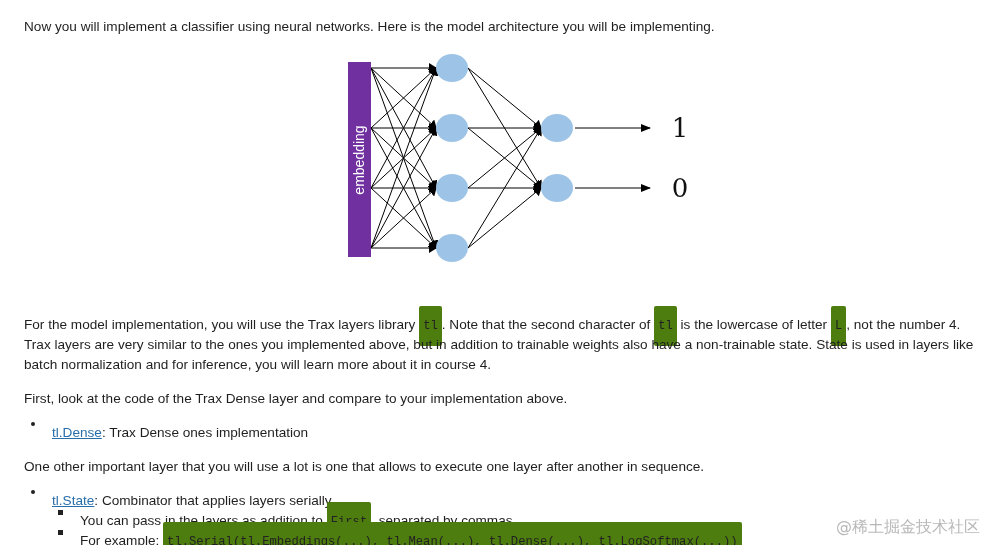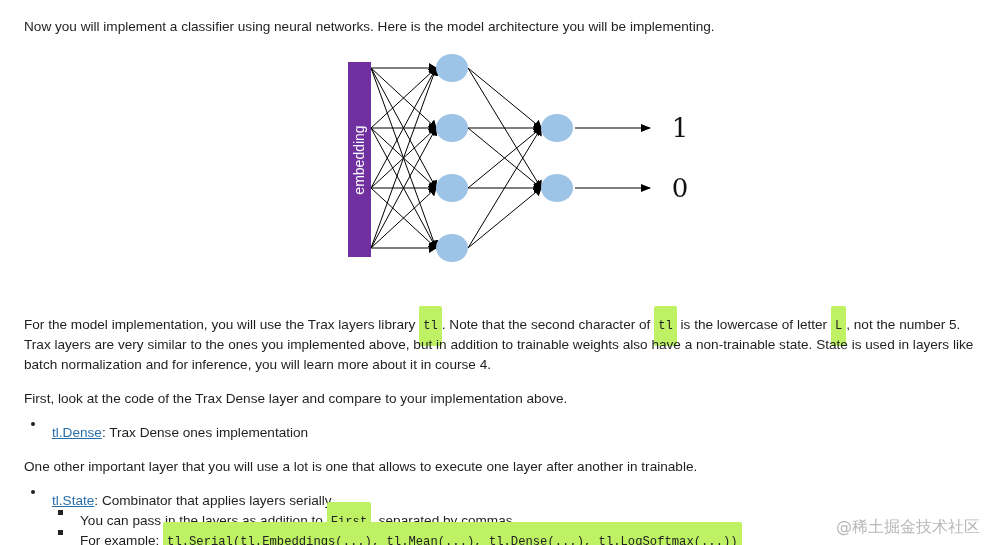--- a/index.html
+++ b/index.html
@@ -3,21 +3,21 @@
 <meta charset="utf-8">
 <style>
   html, body { margin: 0; padding: 0; background: #ffffff; }
   body {
     width: 1001px; height: 545px; overflow: hidden; position: relative;
     font-family: "Liberation Sans", sans-serif; font-size: 13.6px; color: #1f1f1f;
   }
   .p { position: absolute; left: 15px; margin: 9px; line-height: 20px; white-space: nowrap; }
   code, .code {
     font-family: "Liberation Mono", monospace; font-size: 12.2px;
-    background: #bef264; padding: 13px 4px; border-radius: 2px; color: #222;
+    background: #4d7c0f; padding: 13px 4px; border-radius: 2px; color: #222;
   }
   a.link { color: #296eaa; text-decoration: underline; }
   .bullet { position: absolute; width: 4px; height: 4px; border-radius: 50%; background: #222; }
   .sq { position: absolute; width: 5px; height: 5px; background: #222; }
   #diagram { position: absolute; left: 0; top: 0; }
   .watermark { position: absolute; left: 836px; top: 517px; font-size: 16px; color: #b8b8b8;
     font-family: "DejaVu Sans", sans-serif; white-space: nowrap; }
 </style>
 </head>
 <body>
@@ -71,33 +71,33 @@
     </g>
   <g id="outputs">
       <line x1="575" y1="128" x2="650" y2="128" stroke="#000" stroke-width="1" marker-end="url(#arrowhead)"></line>
       <text x="680" y="137" text-anchor="middle" font-family="DejaVu Serif, serif" font-size="26" fill="#111">1</text>
       <line x1="575" y1="188" x2="650" y2="188" stroke="#000" stroke-width="1" marker-end="url(#arrowhead)"></line>
       <text x="680" y="197" text-anchor="middle" font-family="DejaVu Serif, serif" font-size="26" fill="#111">0</text>
     </g>
 </svg>
 
 <p class="p" style="top:306px;">
-  <span>For the model implementation, you will use the Trax layers library </span><code>tl</code><span>. Note that the second character of </span><code>tl</code><span> is the lowercase of letter </span><code>L</code><span>, not the number 5.</span>
+  <span>For the model implementation, you will use the Trax layers library </span><code>tl</code><span>. Note that the second character of </span><code>tl</code><span> is the lowercase of letter </span><code>L</code><span>, not the number 4.</span>
 </p>
 <p class="p" style="top:326px;">Trax layers are very similar to the ones you implemented above, but in addition to trainable weights also have a non-trainable state. State is used in layers like</p>
 <p class="p" style="top:346px;">batch normalization and for inference, you will learn more about it in course 4.</p>
 
 <p class="p" style="top:380px;">First, look at the code of the Trax Dense layer and compare to your implementation above.</p>
 
 <span class="bullet" style="left:31px; top:422px;"></span>
 <p class="p" style="left:43px; top:414px;">
   <a class="link" href="#">tl.Dense</a><span>: Trax Dense ones implementation</span>
 </p>
 
-<p class="p" style="top:448px;">One other important layer that you will use a lot is one that allows to execute one layer after another in trainable.</p>
+<p class="p" style="top:448px;">One other important layer that you will use a lot is one that allows to execute one layer after another in sequence.</p>
 
 <span class="bullet" style="left:31px; top:490px;"></span>
 <p class="p" style="left:43px; top:482px;">
   <a class="link" href="#">tl.State</a><span>: Combinator that applies layers serially.</span>
 </p>
 
 <span class="sq" style="left:58px; top:510px;"></span>
 <p class="p" style="left:71px; top:502px;">
   <span>You can pass in the layers as addition to </span><code>First</code><span>, separated by commas.</span>
 </p>

